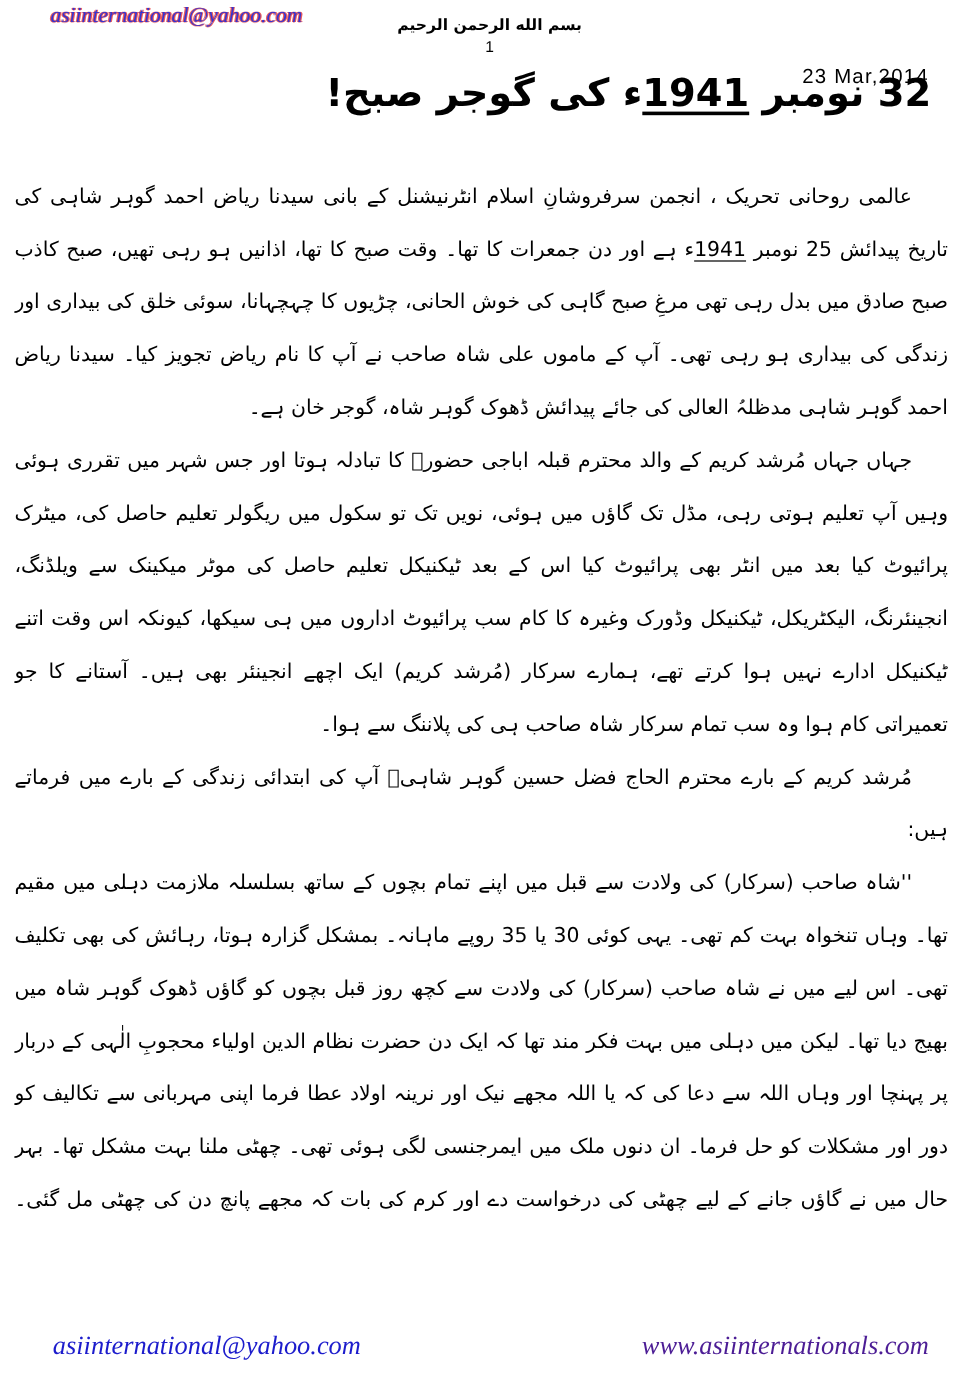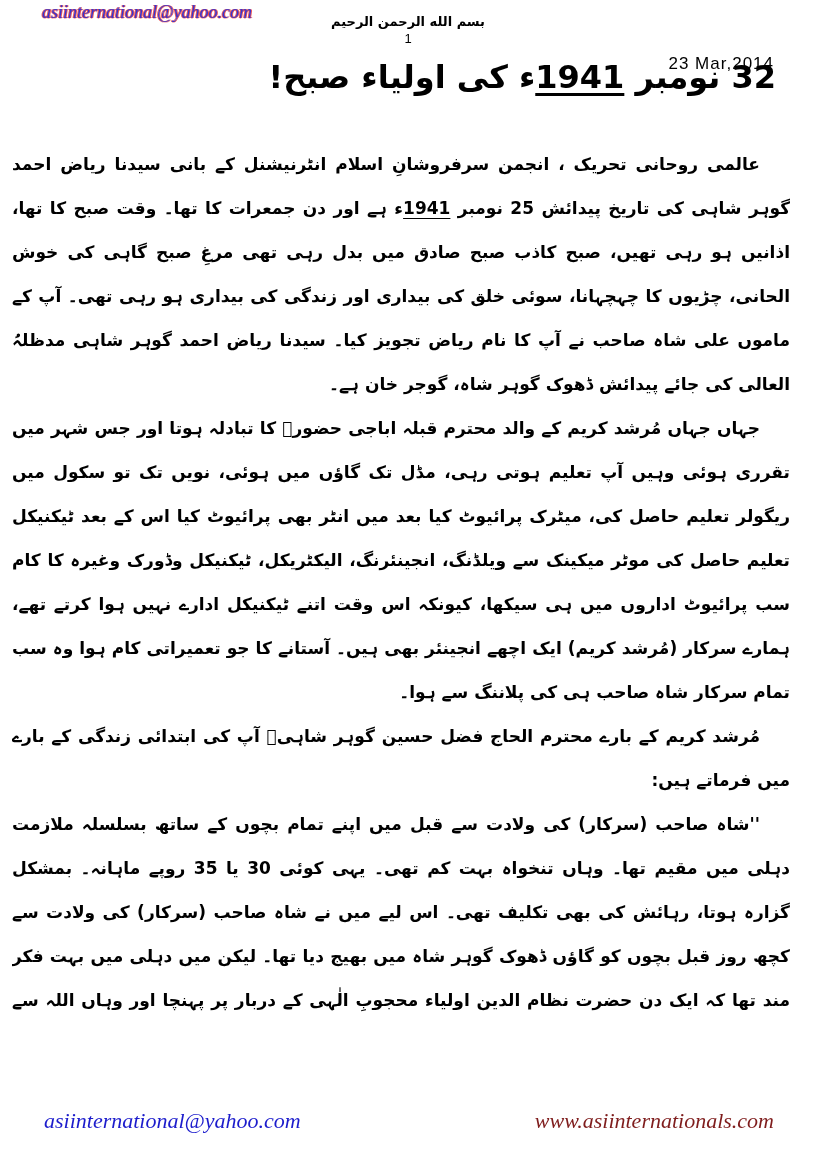--- a/index.html
+++ b/index.html
@@ -49,51 +49,51 @@
   }
   .title .year-underline { text-decoration:underline; text-underline-offset:5px; }
 
   
   .body-text {
     position:absolute; top:142px; left:12px; right:26px;
     height:880px; overflow:hidden;
     direction:rtl; text-align:justify;
     font-size:17px; line-height:44px;
   }
-  .body-text p { margin:0; text-indent:30px;font-weight:bold; }
+  .body-text p { margin:0; text-indent:30px; }
   .body-text .year-underline { text-decoration:underline; text-underline-offset:4px; }
 
   
   .footer-email {
     position:absolute; bottom:18px; left:44px;
     font-family:"Liberation Serif","DejaVu Serif",serif;
     font-style:italic; font-size:22px;
     color:#1c1ccc; cursor:pointer;
   }
   .footer-site {
     position:absolute; bottom:18px; right:42px;
     font-family:"Liberation Serif","DejaVu Serif",serif;
     font-style:italic; font-size:22px;
-    color:#7f1d1d; cursor:pointer;
+    color:#4c1d95; cursor:pointer;
   }
 </style>
 </head>
 <body>
 
 <div class="page">
 
   <div class="header-email">asiinternational@yahoo.com</div>
 
   <div class="bismillah">بسم الله الرحمن الرحيم</div>
 
   <div class="page-number">1</div>
 
   <div class="doc-date">23 Mar,2014</div>
 
-  <h1 class="title" dir="rtl"><span>32 نومبر </span><span class="year-underline">1941</span><span>ء کی اولیاء صبح!</span></h1>
+  <h1 class="title" dir="rtl"><span>32 نومبر </span><span class="year-underline">1941</span><span>ء کی گوجر صبح!</span></h1>
 
   <div class="body-text" dir="rtl">
     <p><span>عالمی روحانی تحریک ، انجمن سرفروشانِ اسلام انٹرنیشنل کے بانی سیدنا ریاض احمد گوہر شاہی کی تاریخ پیدائش 25 نومبر </span><span class="year-underline">1941</span><span>ء ہے اور دن جمعرات کا تھا۔ وقت صبح کا تھا، اذانیں ہو رہی تھیں، صبح کاذب صبح صادق میں بدل رہی تھی مرغِ صبح گاہی کی خوش الحانی، چڑیوں کا چہچہانا، سوئی خلق کی بیداری اور زندگی کی بیداری ہو رہی تھی۔ آپ کے ماموں علی شاہ صاحب نے آپ کا نام ریاض تجویز کیا۔ سیدنا ریاض احمد گوہر شاہی مدظلہُ العالی کی جائے پیدائش ڈھوک گوہر شاہ، گوجر خان ہے۔</span></p>
     <p>جہاں جہاں مُرشد کریم کے والد محترم قبلہ اباجی حضورؓ کا تبادلہ ہوتا اور جس شہر میں تقرری ہوئی وہیں آپ تعلیم ہوتی رہی، مڈل تک گاؤں میں ہوئی، نویں تک تو سکول میں ریگولر تعلیم حاصل کی، میٹرک پرائیوٹ کیا بعد میں انٹر بھی پرائیوٹ کیا اس کے بعد ٹیکنیکل تعلیم حاصل کی موٹر میکینک سے ویلڈنگ، انجینئرنگ، الیکٹریکل، ٹیکنیکل وڈورک وغیرہ کا کام سب پرائیوٹ اداروں میں ہی سیکھا، کیونکہ اس وقت اتنے ٹیکنیکل ادارے نہیں ہوا کرتے تھے، ہمارے سرکار (مُرشد کریم) ایک اچھے انجینئر بھی ہیں۔ آستانے کا جو تعمیراتی کام ہوا وہ سب تمام سرکار شاہ صاحب ہی کی پلاننگ سے ہوا۔</p>
     <p>مُرشد کریم کے بارے محترم الحاج فضل حسین گوہر شاہیؒ آپ کی ابتدائی زندگی کے بارے میں فرماتے ہیں:</p>
     <p>''شاہ صاحب (سرکار) کی ولادت سے قبل میں اپنے تمام بچوں کے ساتھ بسلسلہ ملازمت دہلی میں مقیم تھا۔ وہاں تنخواہ بہت کم تھی۔ یہی کوئی 30 یا 35 روپے ماہانہ۔ بمشکل گزارہ ہوتا، رہائش کی بھی تکلیف تھی۔ اس لیے میں نے شاہ صاحب (سرکار) کی ولادت سے کچھ روز قبل بچوں کو گاؤں ڈھوک گوہر شاہ میں بھیج دیا تھا۔ لیکن میں دہلی میں بہت فکر مند تھا کہ ایک دن حضرت نظام الدین اولیاء محجوبِ الٰہی کے دربار پر پہنچا اور وہاں اللہ سے دعا کی کہ یا اللہ مجھے نیک اور نرینہ اولاد عطا فرما اپنی مہربانی سے تکالیف کو دور اور مشکلات کو حل فرما۔ ان دنوں ملک میں ایمرجنسی لگی ہوئی تھی۔ چھٹی ملنا بہت مشکل تھا۔ بہر حال میں نے گاؤں جانے کے لیے چھٹی کی درخواست دے اور کرم کی بات کہ مجھے پانچ دن کی چھٹی مل گئی۔ میں فوراً دہلی سے گاؤں روانہ ہوا۔ طویل مسافت کے بعد میں رات کے وقت گاؤں پہنچا۔ وہاں سب کی خیریت دریافت کی۔ تھکن کی وجہ سے مجھے جلد نیند آ گئی۔ صبح ہونے کو تھی کہ مجھے نیند سے جگا کر یہ خبر دی گئی کہ اللہ کے فضل سے لڑکا پیدا ہوا ہے۔ میری خواہش بھی یہی تھی اور اس خبر سے مجھے بہت خوشی ہوئی۔ نظام الدین اولیاء سرکار کے دربار پر جو دعا مانگی تھی، اس کی مقبولیت سے مجھے بہت خوشی ہوئی۔ لہٰذا درباروں سے میری رغبت میں اور بھی اضافہ ہو گیا اور خاص کر محجوبِ الٰہی کے دربار سے۔۔۔۔۔</p>
 
   </div>
 
   <div class="footer-email">asiinternational@yahoo.com</div>

